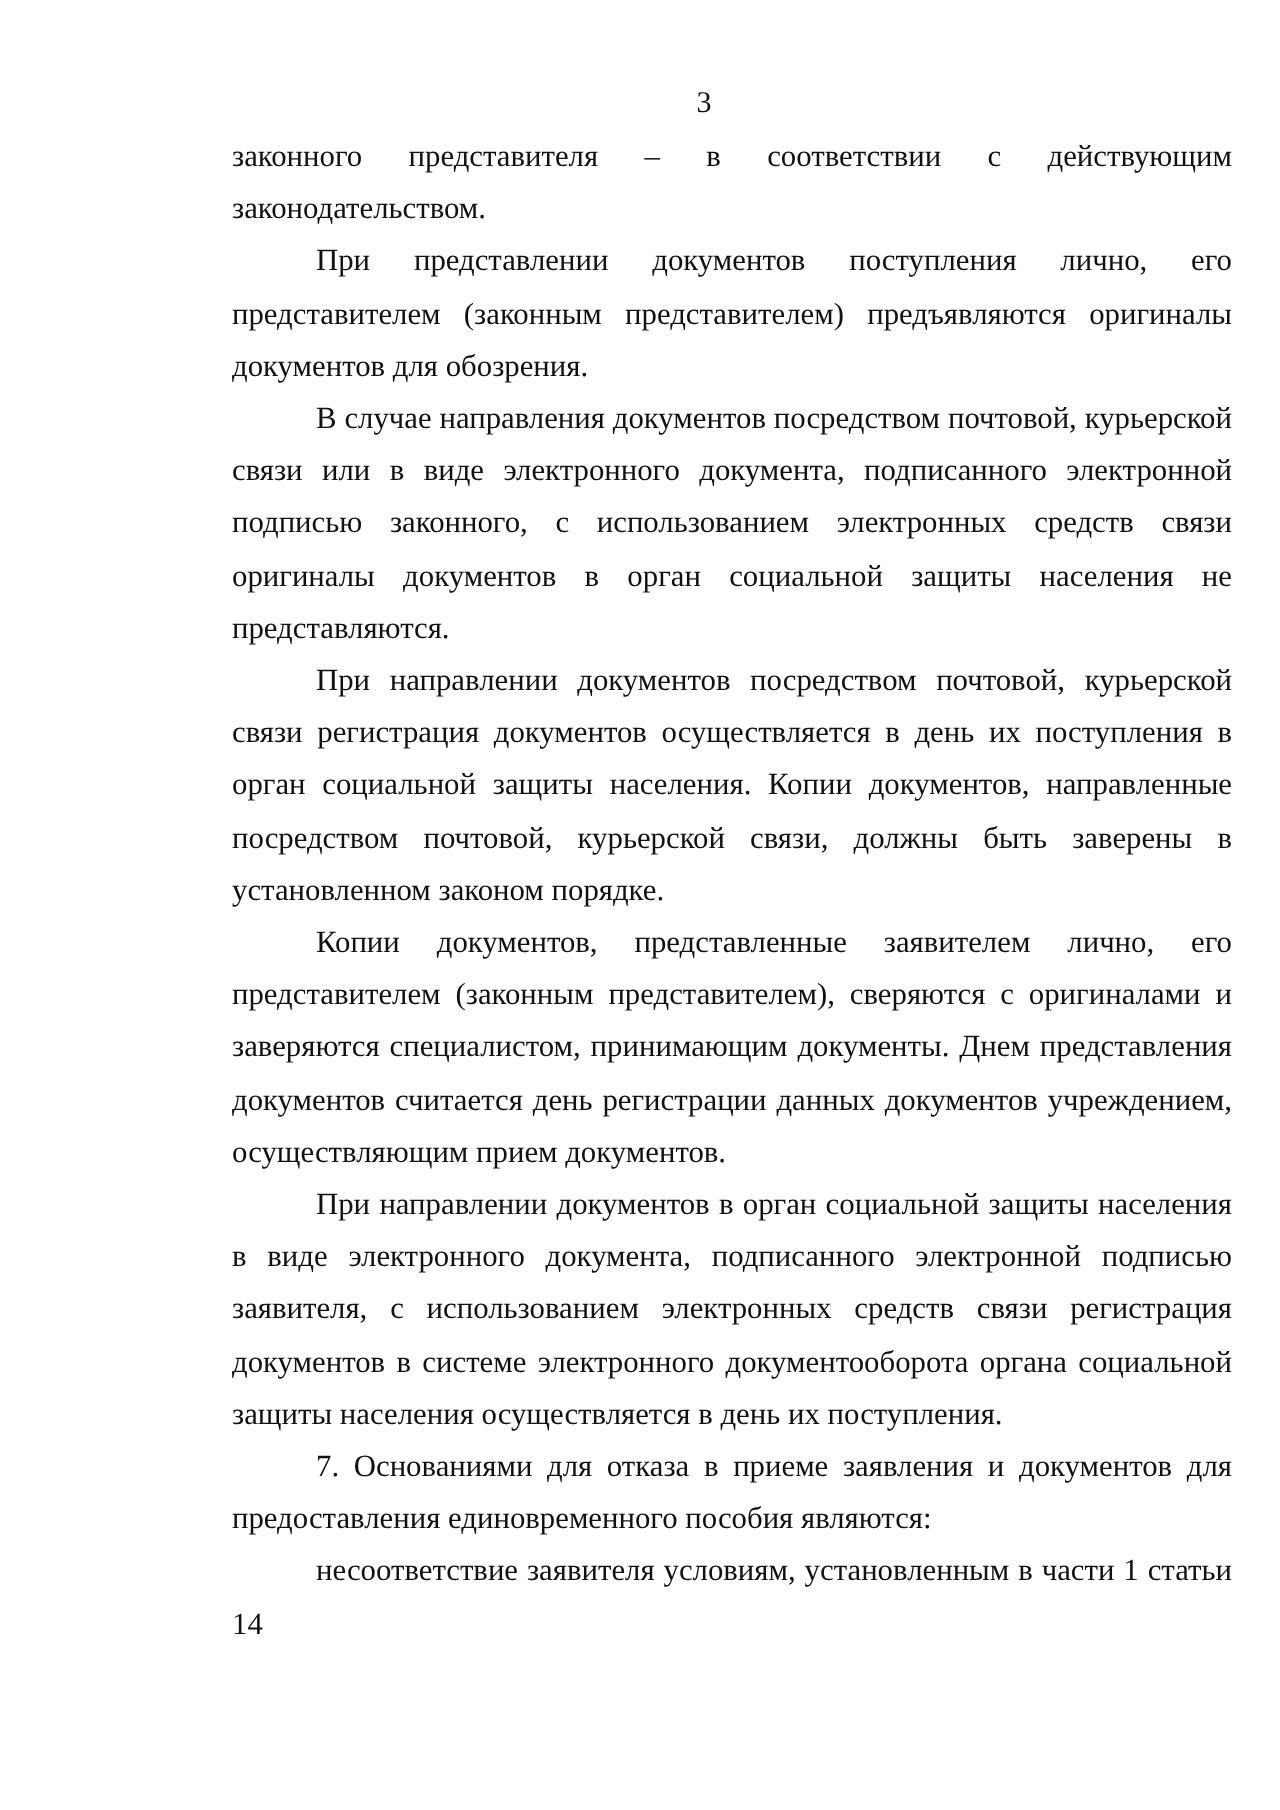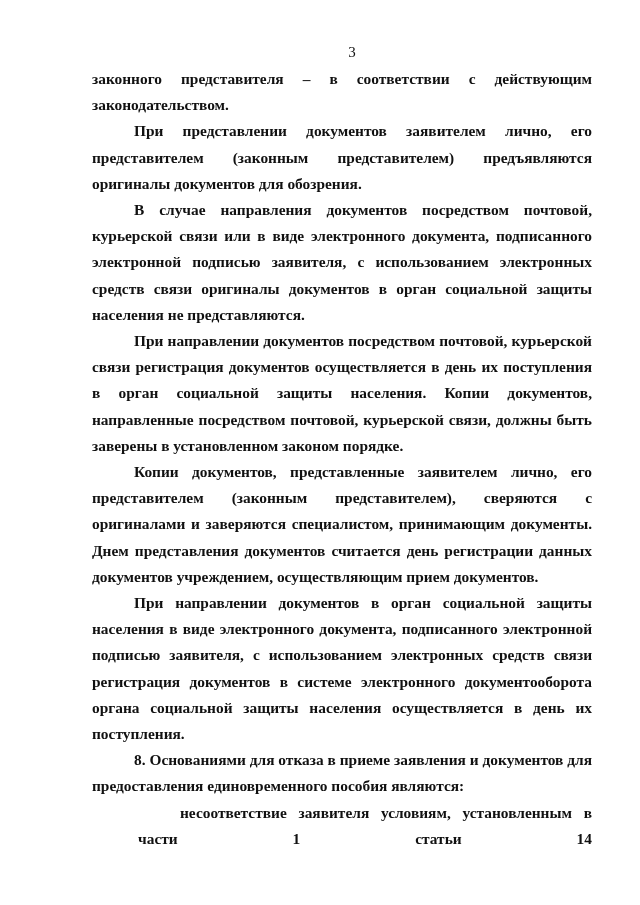--- a/index.html
+++ b/index.html
@@ -22,46 +22,44 @@
       width: 100%;
       padding-left: 64px;
       box-sizing: border-box;
       text-align: center;
       font-size: 15px;
       line-height: 20px;
     }
     .doc-body {
       position: absolute;
       top: 66px;
-      left: 92px;
+      left: 116px;
       width: 500px;
       font-size: 15.4px;
       line-height: 26.2px;
-      font-weight: bold;
     }
     .doc-body p {
       margin: 0;
       text-align: justify;
       text-align-last: left;
     }
     .doc-body p.indent {
       text-indent: 42px;
     }
     .doc-body p.spread {
       text-align-last: justify;
-      margin-left: 46px;
     }
   </style>
 </head>
 <body>
 
 <div class="page-number">3</div>
 
 <div class="doc-body">
   <p class="">законного представителя – в соответствии с действующим законодательством.</p>
-  <p class="indent">При представлении документов заявителем лично, его представителем (законным представителем) предъявляются оригиналы документов для обозрения.</p>
-  <p class="indent">В случае направления документов посредством почтовой, курьерской связи или в виде электронного документа, подписанного электронной подписью заявителя, с использованием электронных средств связи оригиналы документов в орган социальной защиты населения не представляются.</p>
+  <p class="indent">При представлении документов поступления лично, его представителем (законным представителем) предъявляются оригиналы документов для обозрения.</p>
+  <p class="indent">В случае направления документов посредством почтовой, курьерской связи или в виде электронного документа, подписанного электронной подписью законного, с использованием электронных средств связи оригиналы документов в орган социальной защиты населения не представляются.</p>
   <p class="indent">При направлении документов посредством почтовой, курьерской связи регистрация документов осуществляется в день их поступления в орган социальной защиты населения. Копии документов, направленные посредством почтовой, курьерской связи, должны быть заверены в установленном законом порядке.</p>
   <p class="indent">Копии документов, представленные заявителем лично, его представителем (законным представителем), сверяются с оригиналами и заверяются специалистом, принимающим документы. Днем представления документов считается день регистрации данных документов учреждением, осуществляющим прием документов.</p>
   <p class="indent">При направлении документов в орган социальной защиты населения в виде электронного документа, подписанного электронной подписью заявителя, с использованием электронных средств связи регистрация документов в системе электронного документооборота органа социальной защиты населения осуществляется в день их поступления.</p>
-  <p class="indent">8. Основаниями для отказа в приеме заявления и документов для предоставления единовременного пособия являются:</p>
+  <p class="indent">7. Основаниями для отказа в приеме заявления и документов для предоставления единовременного пособия являются:</p>
   <p class="indent spread">несоответствие заявителя условиям, установленным в части 1 статьи 14</p>
 </div>
 
 </body></html>

